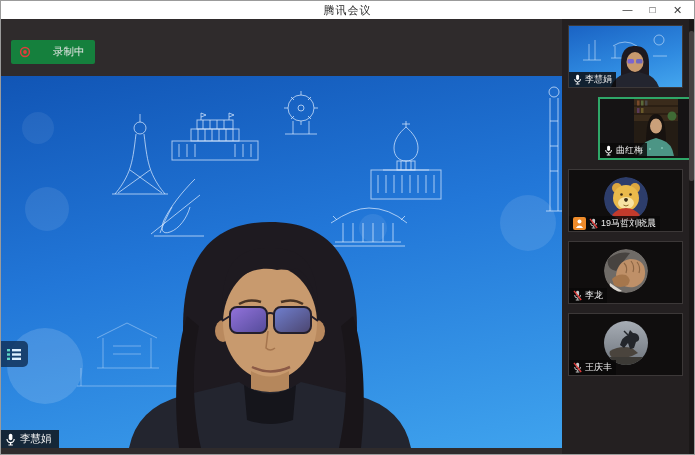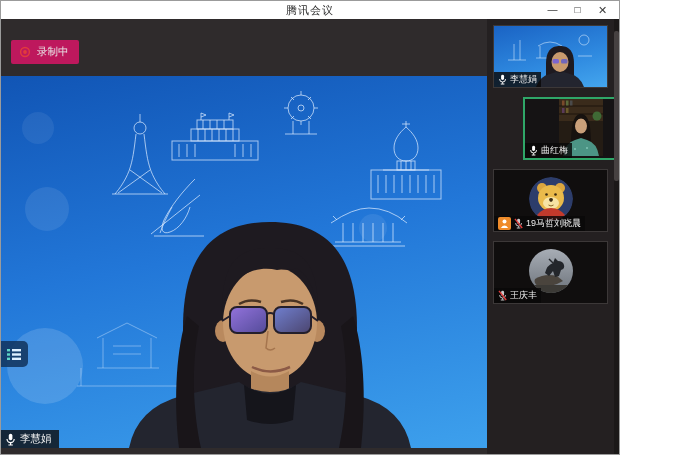--- a/index.html
+++ b/index.html
@@ -1,30 +1,30 @@
 <!DOCTYPE html>
 <html><head>
 <meta charset="utf-8">
 <style>
   html,body{margin:0;padding:0;background:#ffffff;}
-  .window{position:relative;width:620px;height:455px;box-sizing:border-box;border:1px solid #9b9b9b;
+  .window{position:relative;width:695px;height:455px;box-sizing:border-box;border:1px solid #9b9b9b;
           background:#2f2b2c;overflow:hidden;font-family:"Liberation Sans",sans-serif;}
   
   .titlebar{position:absolute;left:0;top:0;right:0;height:18px;background:#ffffff;
             display:flex;align-items:center;justify-content:center;}
   .title{font-size:11px;color:#2b2b2b;letter-spacing:1px;}
   .win-controls{position:absolute;right:4px;top:0;height:100%;display:flex;align-items:stretch;}
   .win-btn{width:25px;border:0;background:transparent;color:#3c3c3c;font-size:10px;line-height:1;
            display:flex;align-items:center;justify-content:center;padding:0;cursor:pointer;}
   .win-btn.close{font-size:11px;}
   
   .app{position:absolute;left:0;right:0;top:18px;bottom:0;background:#2f2b2c;}
   
-  .rec-badge{position:absolute;left:10px;top:21px;height:24px;display:flex;align-items:center;gap:6px;
-             background:#be185d;border-radius:2px;padding:0 10px 0 8px;z-index:5;}
+  .rec-badge{position:absolute;left:10px;top:21px;height:24px;display:flex;align-items:center;gap:22px;
+             background:#15803d;border-radius:2px;padding:0 10px 0 8px;z-index:5;}
   .rec-badge span{font-size:10.5px;color:#e8e8e8;}
   
   .main-video{position:absolute;left:0;top:57px;width:563px;height:372px;overflow:hidden;
               background:linear-gradient(168deg,#1155b5 0%,#2277d8 45%,#3fa3ee 100%);}
   .main-video svg.scene{position:absolute;left:0;top:0;}
   .name-badge{position:absolute;left:0;bottom:0;display:flex;align-items:center;gap:4px;
               background:rgba(14,12,12,.8);padding:2px 7px 2px 4px;z-index:4;}
   .name-badge span{font-size:10.5px;color:#f2f2f2;}
   
   .panel-toggle{position:absolute;left:0;top:322px;width:27px;height:26px;border:0;cursor:pointer;
@@ -268,20 +268,41 @@
           <svg class="ic" width="9" height="11" viewBox="0 0 11 13">
             <rect x="3.8" y="0.8" width="3.6" height="6.4" rx="1.8" fill="#c9c9c9"></rect>
             <path d="M2 6 a3.6 3.6 0 0 0 7.2 0" stroke="#c9c9c9" stroke-width="1.2" fill="none"></path>
             <path d="M5.6 9.8 L5.6 11.6 M3.4 12 L7.8 12" stroke="#c9c9c9" stroke-width="1.2"></path>
             <path d="M1.2 0.8 L10 12" stroke="#e23b3b" stroke-width="1.6"></path>
           </svg>
           <span>19马哲刘晓晨</span>
         </div>
       </div>
 
+      <div class="tile">
+        <div class="avatar">
+          <svg width="44" height="44" viewBox="0 0 44 44">
+            <circle cx="22" cy="22" r="22" fill="#6f6b67"></circle>
+            <path d="M4 10 Q14 2 26 4 L12 22 Q2 20 4 10 Z" fill="#474340"></path>
+            <path d="M12 26 Q14 12 26 10 Q40 10 41 22 Q42 34 30 38 Q16 40 12 26 Z" fill="#bf9068"></path>
+            <path d="M20 14 Q24 18 22 24 M27 12 Q31 17 29 23 M33 13 Q37 18 35 24" stroke="#8d6644" stroke-width="1.2" fill="none"></path>
+            <path d="M8 30 Q14 24 22 26 Q28 30 24 36 Q16 40 10 36 Z" fill="#a5764c"></path>
+            <path d="M6 34 Q12 38 18 42 L10 44 Q4 40 6 34 Z" fill="#d9d5cf"></path>
+          </svg>
+        </div>
+        <div class="tile-label">
+          <svg class="ic" width="9" height="11" viewBox="0 0 11 13">
+            <rect x="3.8" y="0.8" width="3.6" height="6.4" rx="1.8" fill="#c9c9c9"></rect>
+            <path d="M2 6 a3.6 3.6 0 0 0 7.2 0" stroke="#c9c9c9" stroke-width="1.2" fill="none"></path>
+            <path d="M5.6 9.8 L5.6 11.6 M3.4 12 L7.8 12" stroke="#c9c9c9" stroke-width="1.2"></path>
+            <path d="M1.2 0.8 L10 12" stroke="#e23b3b" stroke-width="1.6"></path>
+          </svg>
+          <span>李龙</span>
+        </div>
+      </div>
 
 
       <div class="tile">
         <div class="avatar">
           <svg width="44" height="44" viewBox="0 0 44 44">
             <defs>
               <linearGradient id="sk6" x1="0" y1="0" x2="0" y2="1">
                 <stop offset="0" stop-color="#a7adb5"></stop>
                   <stop offset="1" stop-color="#6e747c"></stop>
               </linearGradient>

